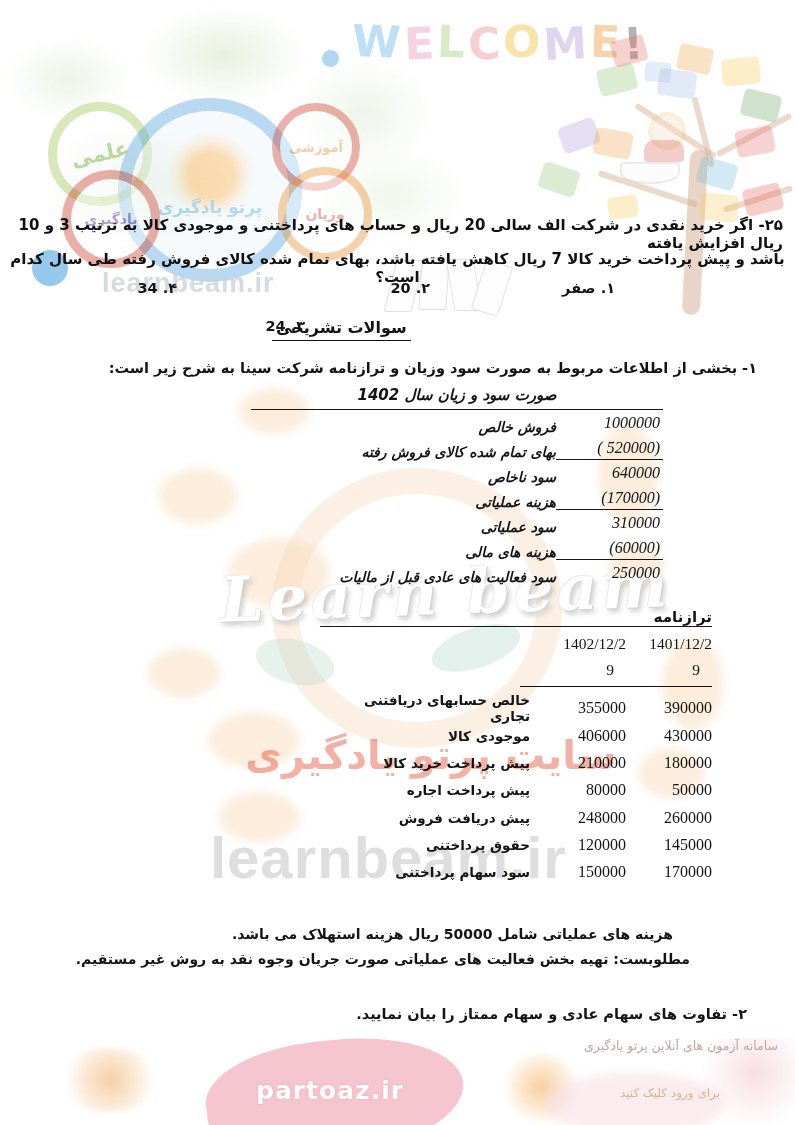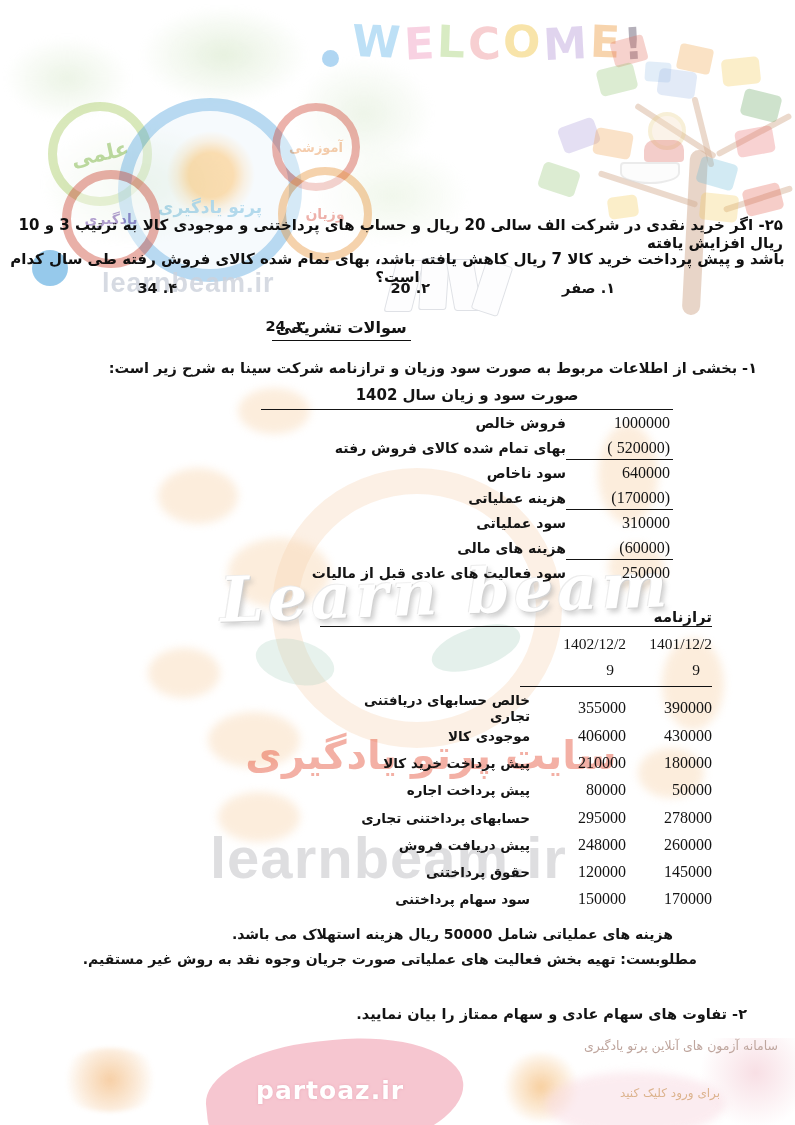--- a/index.html
+++ b/index.html
@@ -121,24 +121,24 @@
   
   #content{position:absolute;inset:0;z-index:10;}
   .q-line{font-weight:bold;font-size:15px;color:#101010;}
   .q25-l1{right:12px;top:216px;width:775px;text-align:right;}
   .q25-l2{left:0;top:250px;width:795px;text-align:center;}
   .opt{top:280px;font-weight:bold;font-size:14.5px;}
   .opt1{right:180px;} .opt2{right:365px;} .opt3{right:490px;margin-top:38px;} .opt4{right:618px;}
   .heading{left:272px;top:318px;font-weight:bold;font-size:16px;padding:0 4px 3px 4px;border-bottom:1.6px solid #111;}
   .q1{right:38px;top:360px;font-weight:bold;font-size:14.5px;}
 
-  .is-block{left:261px;top:386px;width:412px;}
+  .is-block{left:251px;top:386px;width:412px;font-style:italic;}
   .is-title{text-align:center;font-weight:bold;font-size:15px;margin-bottom:5px;}
   .is-table{border-top:1.6px solid #151515;}
-  .is-row{display:flex;height:25px;align-items:center;}
+  .is-row{display:flex;height:25px;align-items:flex-end;}
   .is-label{flex:1;text-align:right;font-weight:bold;font-size:14px;direction:rtl;padding-left:6px;}
   .is-value{width:107px;text-align:right;font-size:16px;padding-right:3px;box-sizing:border-box;height:25px;line-height:25px;}
   .is-value.ul{border-bottom:1.4px solid #151515;}
 
   .bs-block{left:320px;top:608px;width:392px;}
   .bs-title{text-align:right;font-weight:bold;font-size:15px;padding-bottom:0;border-bottom:1.4px solid #151515;}
   .bs-dates{display:flex;padding-top:4px;}
   .bs-dates .sp{flex:1;}
   .bs-dcell{width:96px;text-align:right;font-size:15.5px;line-height:1.7;}
   .bs-dcell.d2{width:86px;}
@@ -146,21 +146,21 @@
   .bs-heavy{position:relative;margin-top:2px;}
   .bs-heavy .ln{position:absolute;left:200px;width:192px;border-top:1.8px solid #111;}
   .bs-rows{padding-top:9px;}
   .bs-row{display:flex;height:27.3px;align-items:center;}
   .bs-label{flex:1;text-align:right;font-weight:bold;font-size:13.5px;direction:rtl;}
   .bs-v1{width:96px;text-align:right;font-size:16px;}
   .bs-v2{width:86px;text-align:right;font-size:16px;}
 
   .note{font-weight:bold;font-size:14px;}
   .note1{right:122px;top:926px;}
-  .note2{right:98px;top:951px;}
+  .note2{right:105px;top:951px;}
   .q2{right:48px;top:1006px;font-weight:bold;font-size:14.5px;}
 </style>
 </head>
 <body>
 
 <div id="decor">
   <div class="abs green-tex"></div>
 
   <div class="abs welcome-dot"></div>
   <div class="abs welcome"><span class="wl0">W</span><span class="wl1">E</span><span class="wl2">L</span><span class="wl3">C</span><span class="wl4">O</span><span class="wl5">M</span><span class="wl6">E</span><span class="wl7">!</span></div>
@@ -324,25 +324,20 @@
         <div class="bs-label">پیش پرداخت خرید کالا</div>
         <div class="bs-v1 num">210000</div>
         <div class="bs-v2 num">180000</div>
       </div>
       <div class="bs-row">
         <div class="bs-label">پیش پرداخت اجاره</div>
         <div class="bs-v1 num">80000</div>
         <div class="bs-v2 num">50000</div>
       </div>
       <div class="bs-row">
-        <div class="bs-label">حسابهای پرداختنی تجاری</div>
-        <div class="bs-v1 num">295000</div>
-        <div class="bs-v2 num">278000</div>
-      </div>
-      <div class="bs-row">
         <div class="bs-label">پیش دریافت فروش</div>
         <div class="bs-v1 num">248000</div>
         <div class="bs-v2 num">260000</div>
       </div>
       <div class="bs-row">
         <div class="bs-label">حقوق پرداختنی</div>
         <div class="bs-v1 num">120000</div>
         <div class="bs-v2 num">145000</div>
       </div>
       <div class="bs-row">

